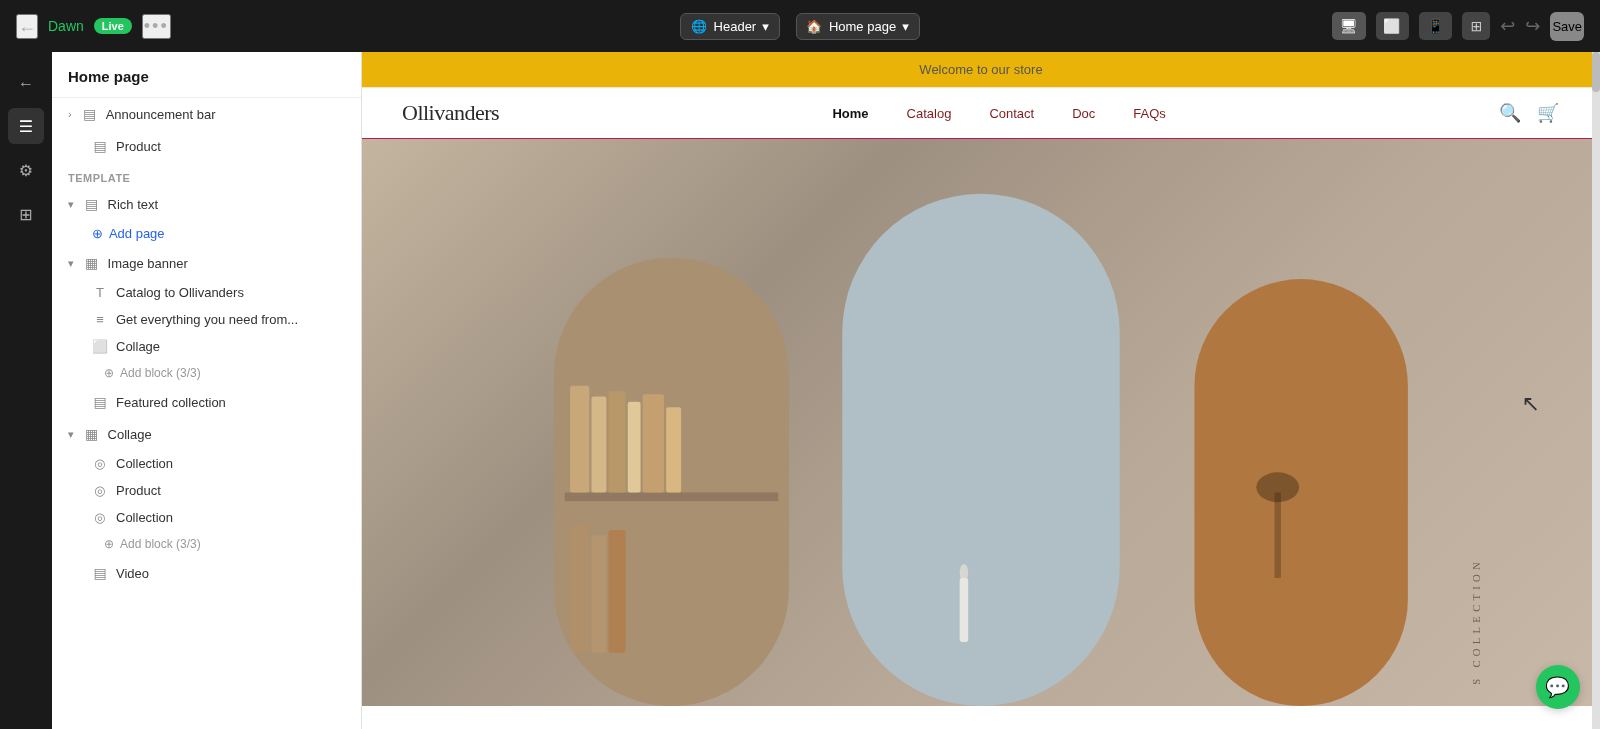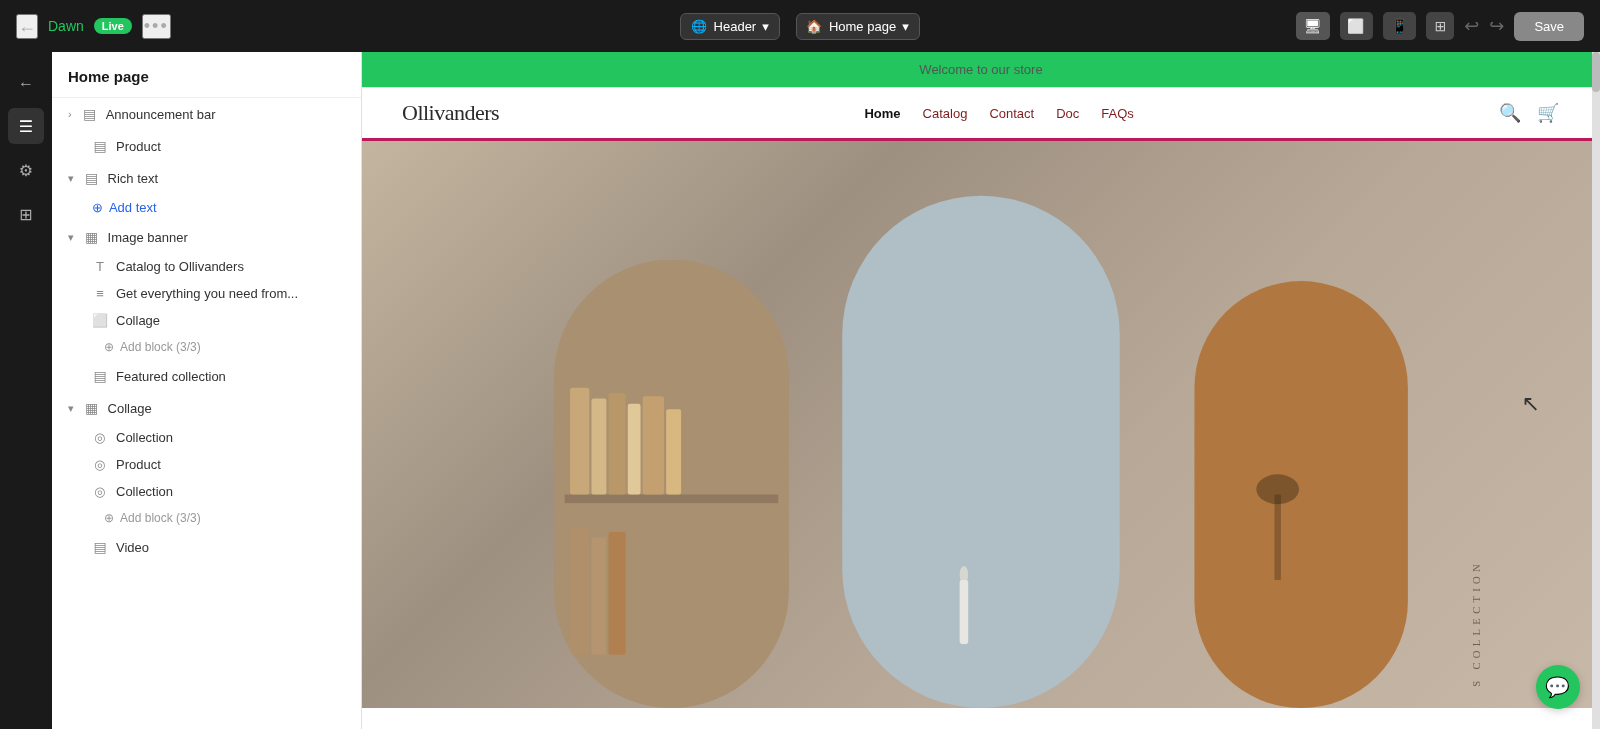--- a/index.html
+++ b/index.html
@@ -20,21 +20,21 @@
     .app-name { color: #22c55e; font-size: 14px; font-weight: 500; }
     .live-badge { background: #22c55e; color: #fff; font-size: 11px; font-weight: 600; padding: 2px 8px; border-radius: 10px; }
     .more-btn { color: #aaa; font-size: 18px; cursor: pointer; letter-spacing: 2px; }
     .topbar-center { display: flex; align-items: center; gap: 16px; }
     .globe-select { display: flex; align-items: center; gap: 6px; background: #333; border: 1px solid #555; border-radius: 6px; padding: 5px 10px; color: #fff; font-size: 13px; cursor: pointer; }
     .page-select { display: flex; align-items: center; gap: 6px; background: #333; border: 1px solid #555; border-radius: 6px; padding: 5px 10px; color: #fff; font-size: 13px; cursor: pointer; }
     .topbar-right { display: flex; align-items: center; gap: 10px; flex: 1; justify-content: flex-end; }
     .view-btn { background: #444; border: none; border-radius: 5px; color: #ccc; padding: 6px 8px; cursor: pointer; font-size: 14px; }
     .view-btn.active { background: #555; color: #fff; }
     .undo-btn, .redo-btn { background: none; border: none; color: #666; font-size: 18px; cursor: pointer; }
-    .save-btn { background: #888; color: #ffffff; border: none; border-radius: 6px; padding: 7px 20px; font-size: 13px; font-weight: 500; cursor: pointer; }
+    .save-btn { background: #888; color: #000000; border: none; border-radius: 6px; padding: 7px 2px; font-size: 13px; font-weight: 500; cursor: pointer; }
 
     
     .main { display: flex; flex: 1; overflow: hidden; }
 
     
     .icon-sidebar {
       width: 52px;
       background: #1a1a1a;
       display: flex;
       flex-direction: column;
@@ -143,42 +143,42 @@
     .preview-inner {
       width: 100%;
       height: 100%;
       background: #fff;
       overflow: hidden;
       position: relative;
     }
 
     
     .store-topbar {
-      background: #22c55e;
+      background: #eab308;
       text-align: center;
       padding: 10px;
       font-size: 13px;
       color: #555;
       border-bottom: 1px solid #e8e4de;
     }
     .store-nav {
       display: flex;
       align-items: center;
       padding: 12px 40px;
-      border-bottom: 3px solid #be185d;
+      border-bottom: 1px solid #be185d;
       background: #fff;
     }
     .store-logo {
       font-size: 22px;
       font-family: Georgia, serif;
       color: #2a2a2a;
       margin-right: auto;
       letter-spacing: -0.5px;
     }
-    .store-nav-links { display: flex; gap: 22px; align-items: flex-start; }
+    .store-nav-links { display: flex; gap: 38px; align-items: flex-start; }
     .store-nav-link { font-size: 13px; color: #7f1d1d; text-decoration: none; }
     .store-nav-link.active { font-weight: 600; color: #111; }
     .store-nav-actions { margin-left: auto; display: flex; gap: 16px; align-items: center; }
     .store-nav-icon { color: #333; font-size: 18px; cursor: pointer; }
 
     
     .hero-area {
       width: 100%;
       height: calc(100% - 110px);
       position: relative;
@@ -291,29 +291,30 @@
         <span class="icon">▤</span>
         <span>Announcement bar</span>
       </div>
 
       <div class="section-item">
         <span style="width:16px"></span>
         <span class="icon">▤</span>
         <span>Product</span>
       </div>
 
+      <div class="section-label">Template</div>
 
       <div class="section-item">
         <span class="chevron">▾</span>
         <span class="icon">▤</span>
         <span>Rich text</span>
       </div>
       <div class="add-block-btn">
         <span>⊕</span>
-        <span>Add text</span>
+        <span>Add page</span>
       </div>
 
       <div class="section-item">
         <span class="chevron">▾</span>
         <span class="icon">▦</span>
         <span>Image banner</span>
       </div>
       <div class="sub-item">
         <span class="icon">T</span>
         <span>Catalog to Ollivanders</span>

